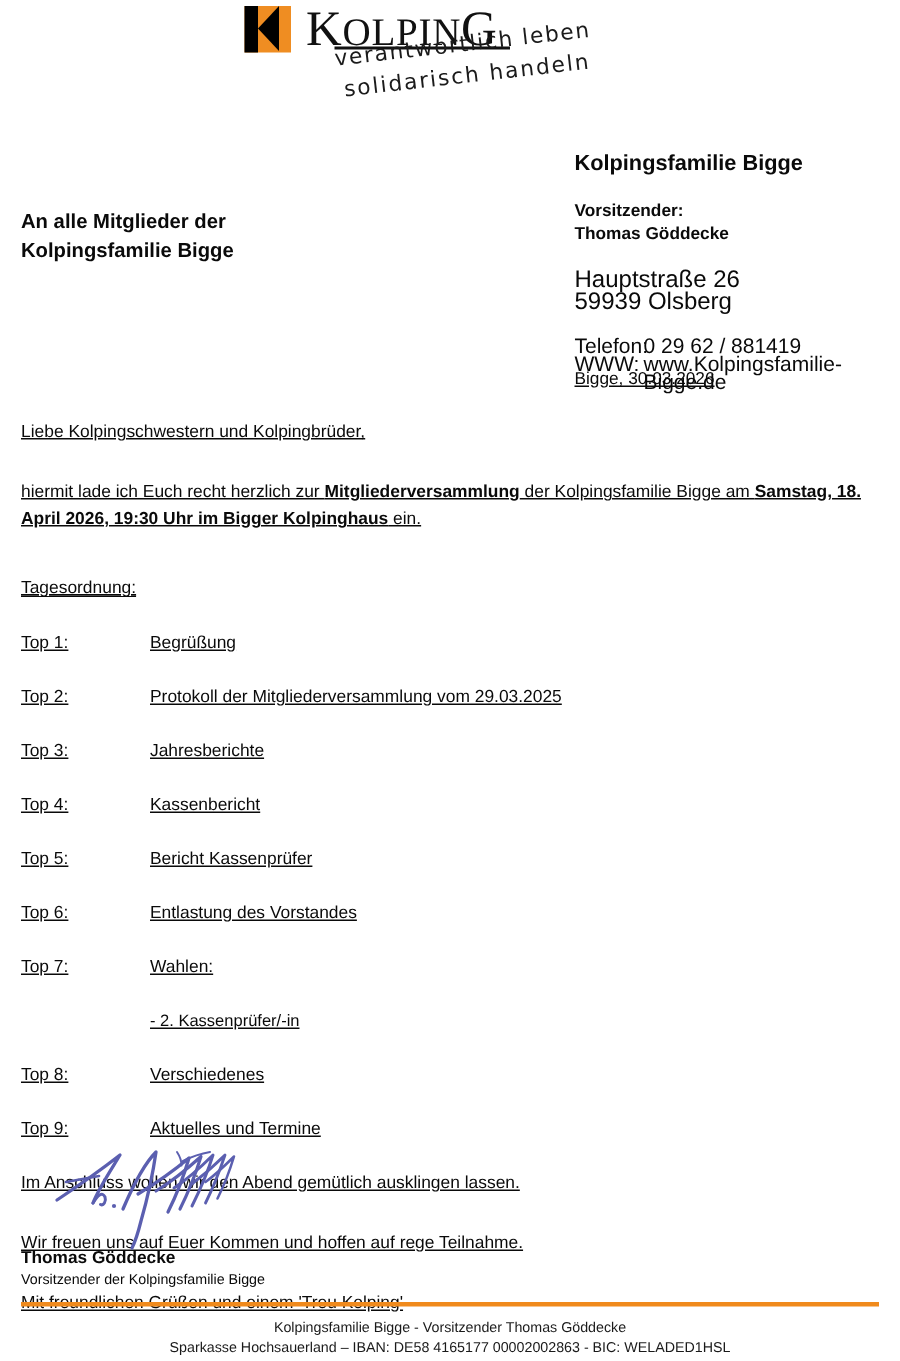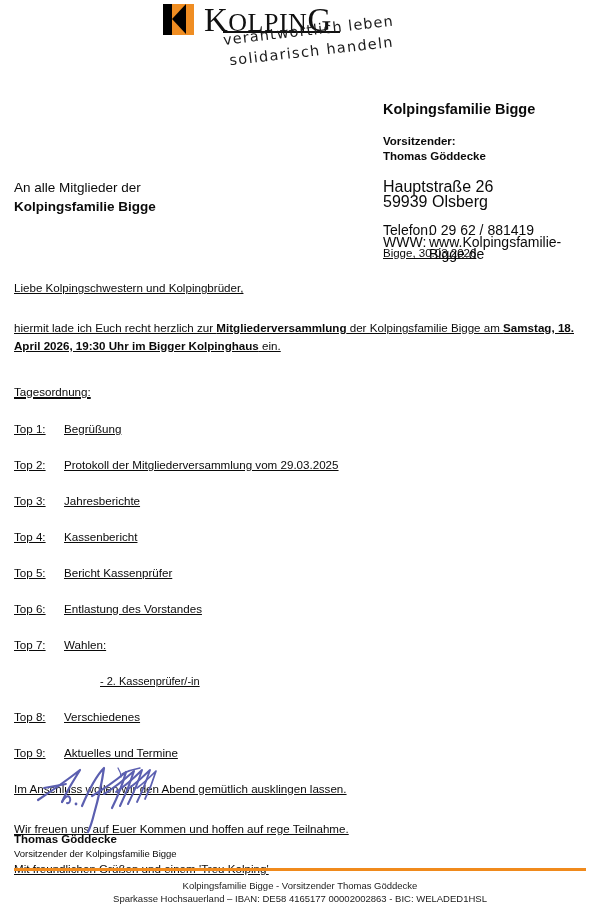--- a/index.html
+++ b/index.html
@@ -126,21 +126,21 @@
   }
 
   
   .recipient {
     position: absolute;
     left: 14px;
     top: 138px;
     font-size: 13.5px;
     line-height: 19px;
   }
-  .recipient .r1 { font-weight: 400; margin-top: 40px; }
+  .recipient .r1 { font-weight: 700; }
   .recipient .r2 { font-weight: bold; }
 
   
   .org-panel {
     position: absolute;
     left: 383px;
     top: 100px;
     width: 210px;
   }
   .org-title {
@@ -198,20 +198,21 @@
   .intro b { font-weight: bold; }
 
   .agenda-head {
     margin: 0 0 19px 0;
     text-decoration: underline;
     text-underline-offset: 2px;
   }
   .agenda-row {
     display: flex;
     margin-bottom: 18px;
+    gap: 36px;
   }
   .agenda-row .top-label {
     width: 50px;
     flex: none;
   }
   .agenda-row .top-text { flex: 1; }
   .agenda-sub {
     margin: 0 0 18px 86px;
     font-size: 11px;
   }

